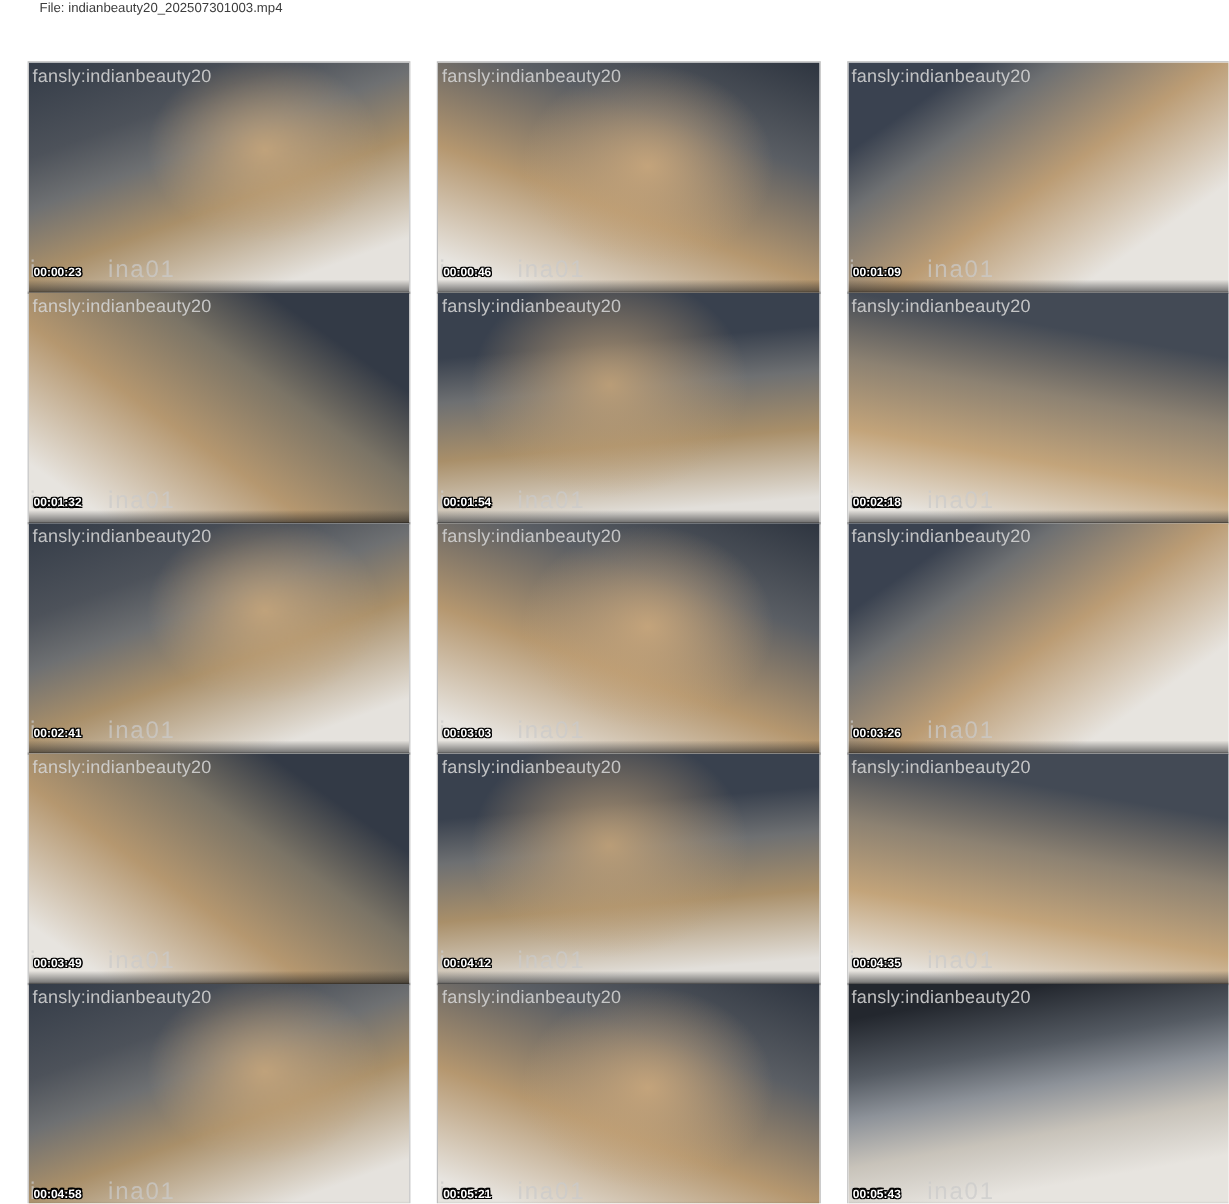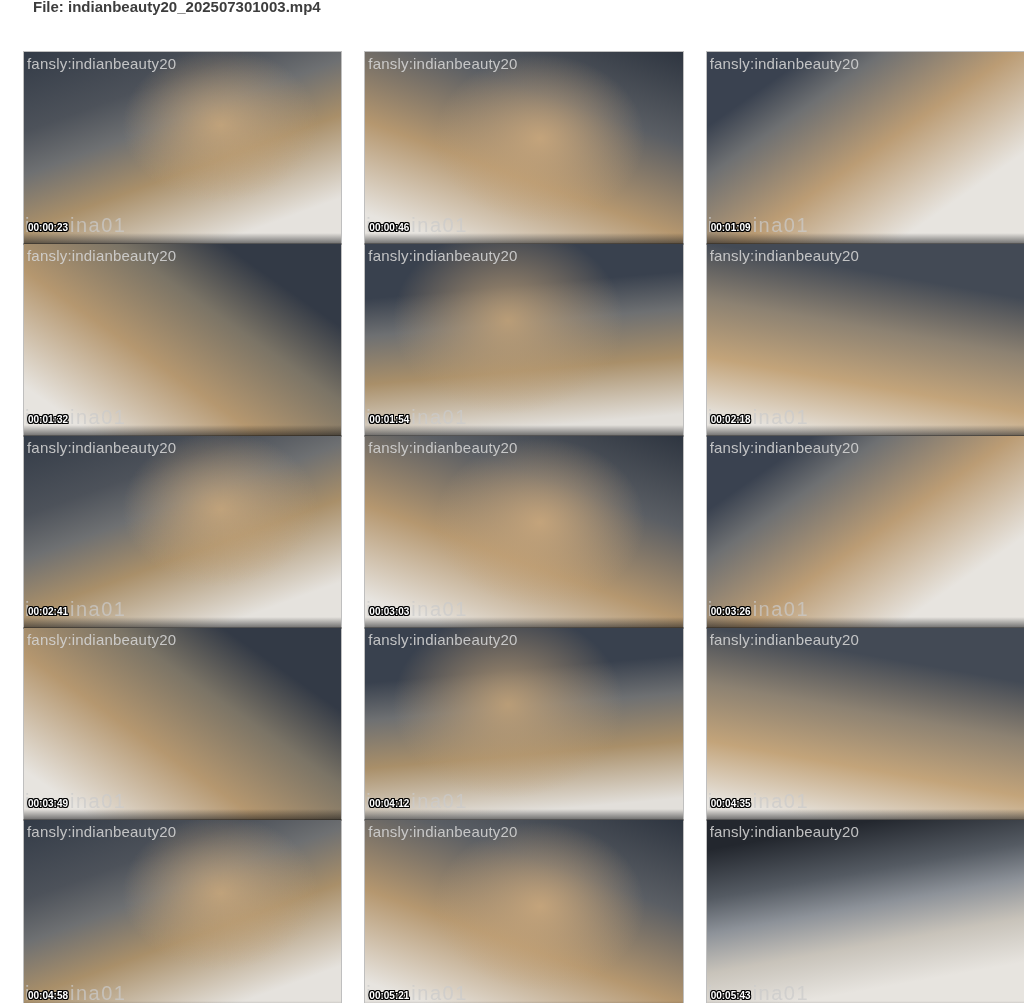--- a/index.html
+++ b/index.html
@@ -15,22 +15,22 @@
     overflow: hidden;
     background: #ffffff;
   }
   
   .header {
     background: #ffffff;
     padding: 1px 0 1px 2px;
     height: 50px;
   }
   .header .line {
-    font-size: 15px;
-    font-weight: bold;
+    font-size: 11px;
+    font-weight: normal;
     color: #3d3d3d;
     line-height: 12.4px;
     white-space: nowrap;
     padding-left: 31px;
   }
   
   .grid {
     display: grid;
     grid-template-columns: repeat(3, 1fr);
     grid-auto-rows: 192px;
@@ -92,21 +92,21 @@
   }
   
   .vwm {
     position: absolute;
     bottom: 7px;
     font-size: 20px;
     letter-spacing: 1.5px;
     color: rgba(203,203,203,0.72);
   }
   .vwm.left  { left: 1px; }
-  .vwm.right { left: 46px; }
+  .vwm.right { left: 66px; }
   
   .ts {
     position: absolute;
     bottom: 11px;
     left: 4px;
     font-size: 10px;
     font-weight: bold;
     color: #ffffff;
     text-shadow:
       -1px -1px 0 #000, 1px -1px 0 #000, -1px 1px 0 #000, 1px 1px 0 #000,

